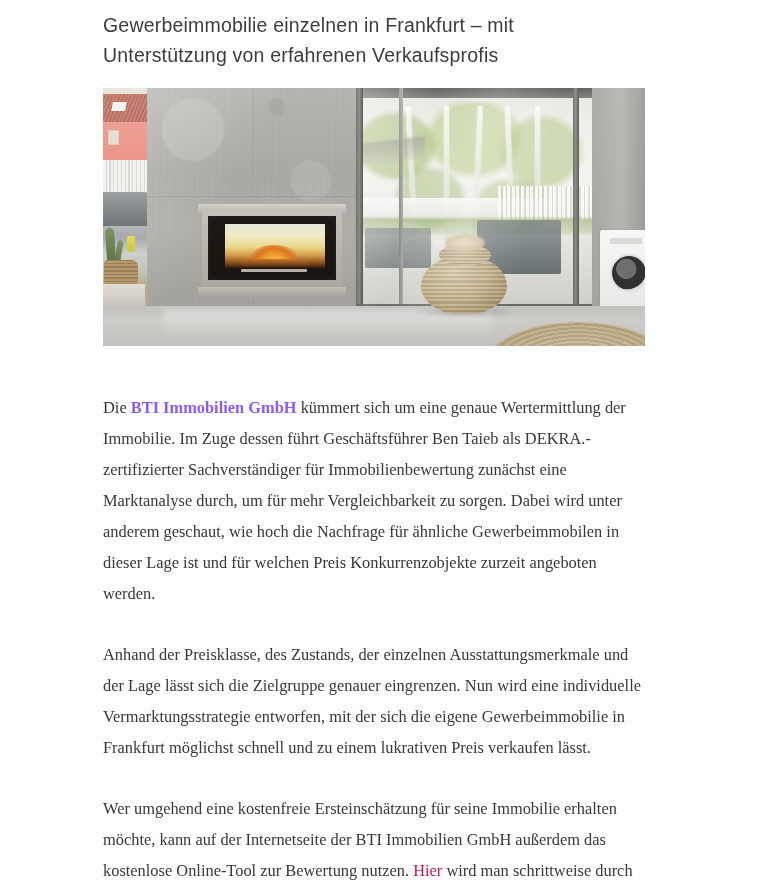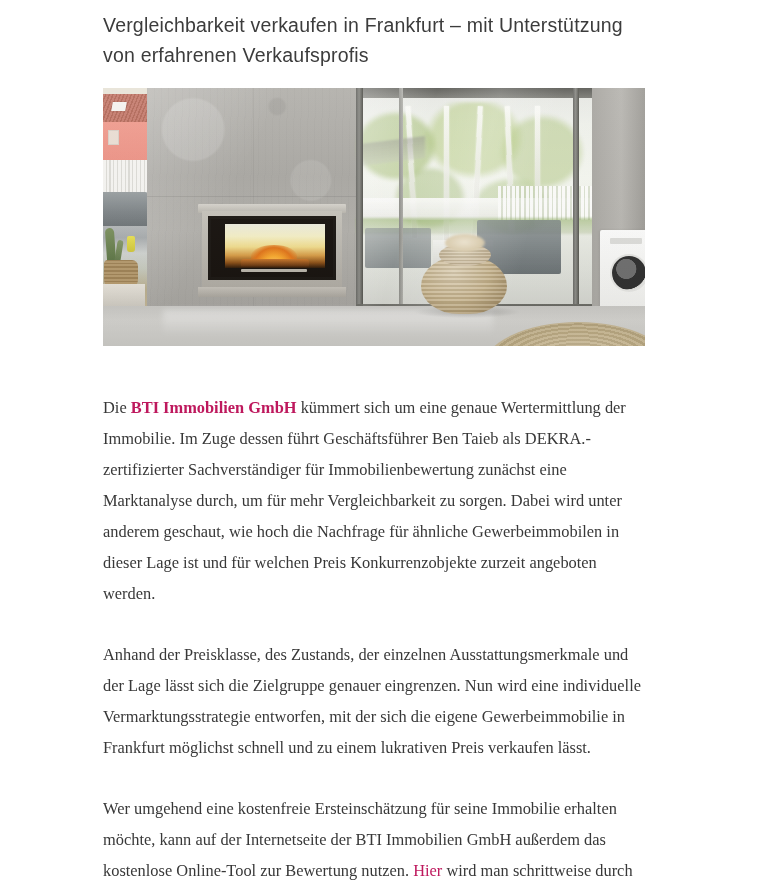--- a/index.html
+++ b/index.html
@@ -507,34 +507,34 @@
   }
   .article-body p {
     margin: 0 0 30px 0;
     font-family: "Liberation Serif", "DejaVu Serif", serif;
     font-size: 16.4px;
     line-height: 31px;
     color: #383838;
     text-align: left;
   }
   .article-body p:last-child { margin-bottom: 0; }
-  .strong-company { font-weight: 700; color: #be185d; }
+  .strong-company { font-weight: 700; color: #8b5cf6; }
   .inline-link {
     color: #be185d;
     text-decoration: none;
     cursor: pointer;
   }
 </style>
 </head>
 <body>
 
 <div class="page">
   <div class="content-column">
 
-    <h1 class="article-title">Vergleichbarkeit verkaufen in Frankfurt – mit Unterstützung von erfahrenen Verkaufsprofis</h1>
+    <h1 class="article-title">Gewerbeimmobilie einzelnen in Frankfurt – mit Unterstützung von erfahrenen Verkaufsprofis</h1>
 
     <figure class="hero-figure">
       <div class="hero-image" role="img" aria-label="Moderner Wohnraum mit Sichtbeton-Kamin, bodentiefer Glasfront mit Blick auf Birken, Korbhocker und Waschmaschine">
 
         <div class="hm-leftwin"></div>
         <div class="hm-roof"></div>
         <div class="hm-skylight"></div>
         <div class="hm-pinkwall"></div>
         <div class="hm-pinkwin"></div>
         <div class="hm-fence"></div>

